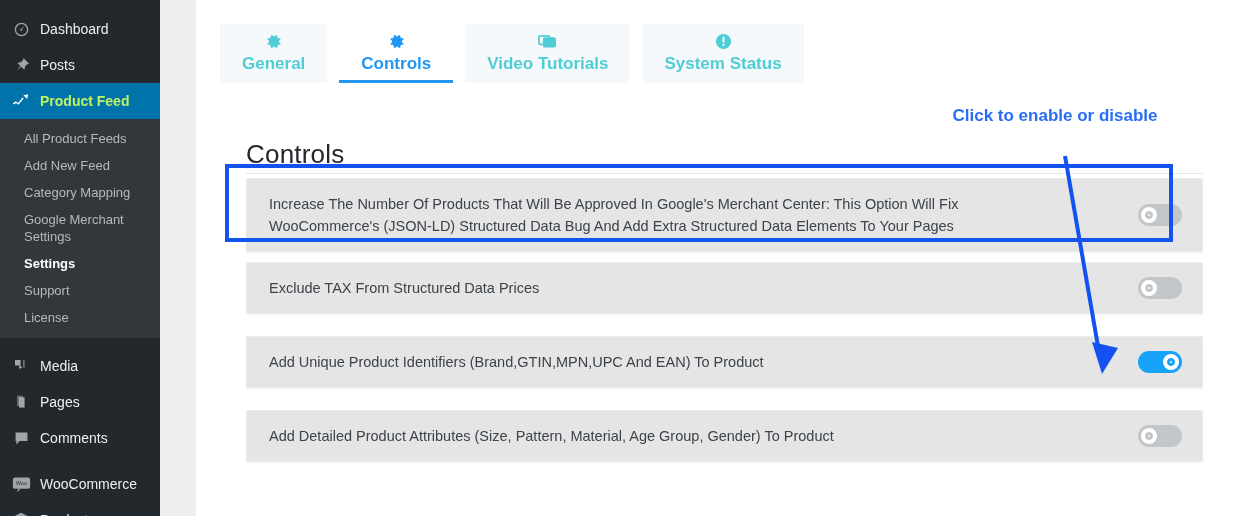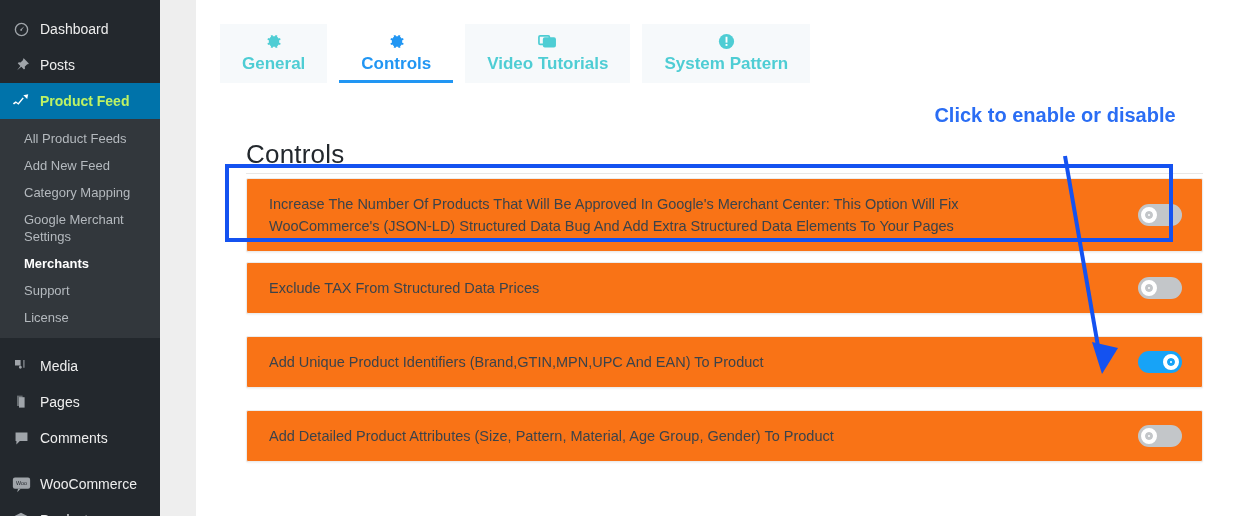--- a/index.html
+++ b/index.html
@@ -131,21 +131,21 @@
     background: #e7e7e7;
   }
 
   
   .rows {
     position: absolute; left: 50px; top: 178px;
     width: 957px;
   }
   .row-wrap { position: relative; margin-bottom: 10px; }
   .row {
-    background: #f97316;
+    background: #e5e5e5;
     border: 1px solid #ececec;
     border-radius: 2px;
     box-shadow: 0 1px 2px rgba(0,0,0,0.055);
     display: flex;
     align-items: center;
     justify-content: space-between;
     padding: 14px 20px 14px 22px;
     min-height: 50px;
   }
   .row-text {
@@ -186,21 +186,21 @@
     pointer-events: none;
   }
 
   
   .annotation {
     position: absolute;
     left: 734px; top: 105px;
     width: 250px;
     text-align: center;
     color: #2a6df4;
-    font-size: 20px;
+    font-size: 17px;
     font-weight: bold;
     line-height: 21px;
   }
   .arrow-svg {
     position: absolute;
     left: 0; top: 0;
     width: 1055px; height: 516px;
     pointer-events: none;
   }
 </style>
@@ -239,21 +239,21 @@
         </span>
         <span>Product Feed</span>
       </div>
     </div>
 
     <div class="submenu">
       <span class="sub-item">All Product Feeds</span>
       <span class="sub-item">Add New Feed</span>
       <span class="sub-item">Category Mapping</span>
       <span class="sub-item">Google Merchant Settings</span>
-      <span class="sub-item current">Merchants</span>
+      <span class="sub-item current">Settings</span>
       <span class="sub-item">Support</span>
       <span class="sub-item">License</span>
     </div>
 
     <div class="nav-sep"></div>
 
     <div class="nav-item">
       <span class="ico">
         <svg width="16" height="16" viewBox="0 0 20 20" fill="currentColor">
           <path d="M2.5 2.5h7v7h-7zM11 11.5c0 1-.8 1.8-1.8 1.8S7.4 12.5 7.4 11.5s.8-1.8 1.8-1.8 1.8.8 1.8 1.8z"></path>
@@ -344,21 +344,21 @@
       </div>
 
       <div class="tab">
         <span class="tab-icon">
           <svg width="19" height="19" viewBox="0 0 20 20" fill="currentColor">
             <circle cx="10" cy="10" r="8"></circle>
             <rect x="9" y="5" width="2" height="6.2" fill="#ffffff"></rect>
             <rect x="9" y="12.6" width="2" height="2" fill="#ffffff"></rect>
           </svg>
         </span>
-        <span class="tab-label">System Pattern</span>
+        <span class="tab-label">System Status</span>
       </div>
     </div>
 
     <h1 class="page-title">Controls</h1>
     <div class="title-rule"></div>
 
     <div class="rows">
 
       <div class="row-wrap">
         <div class="row">

